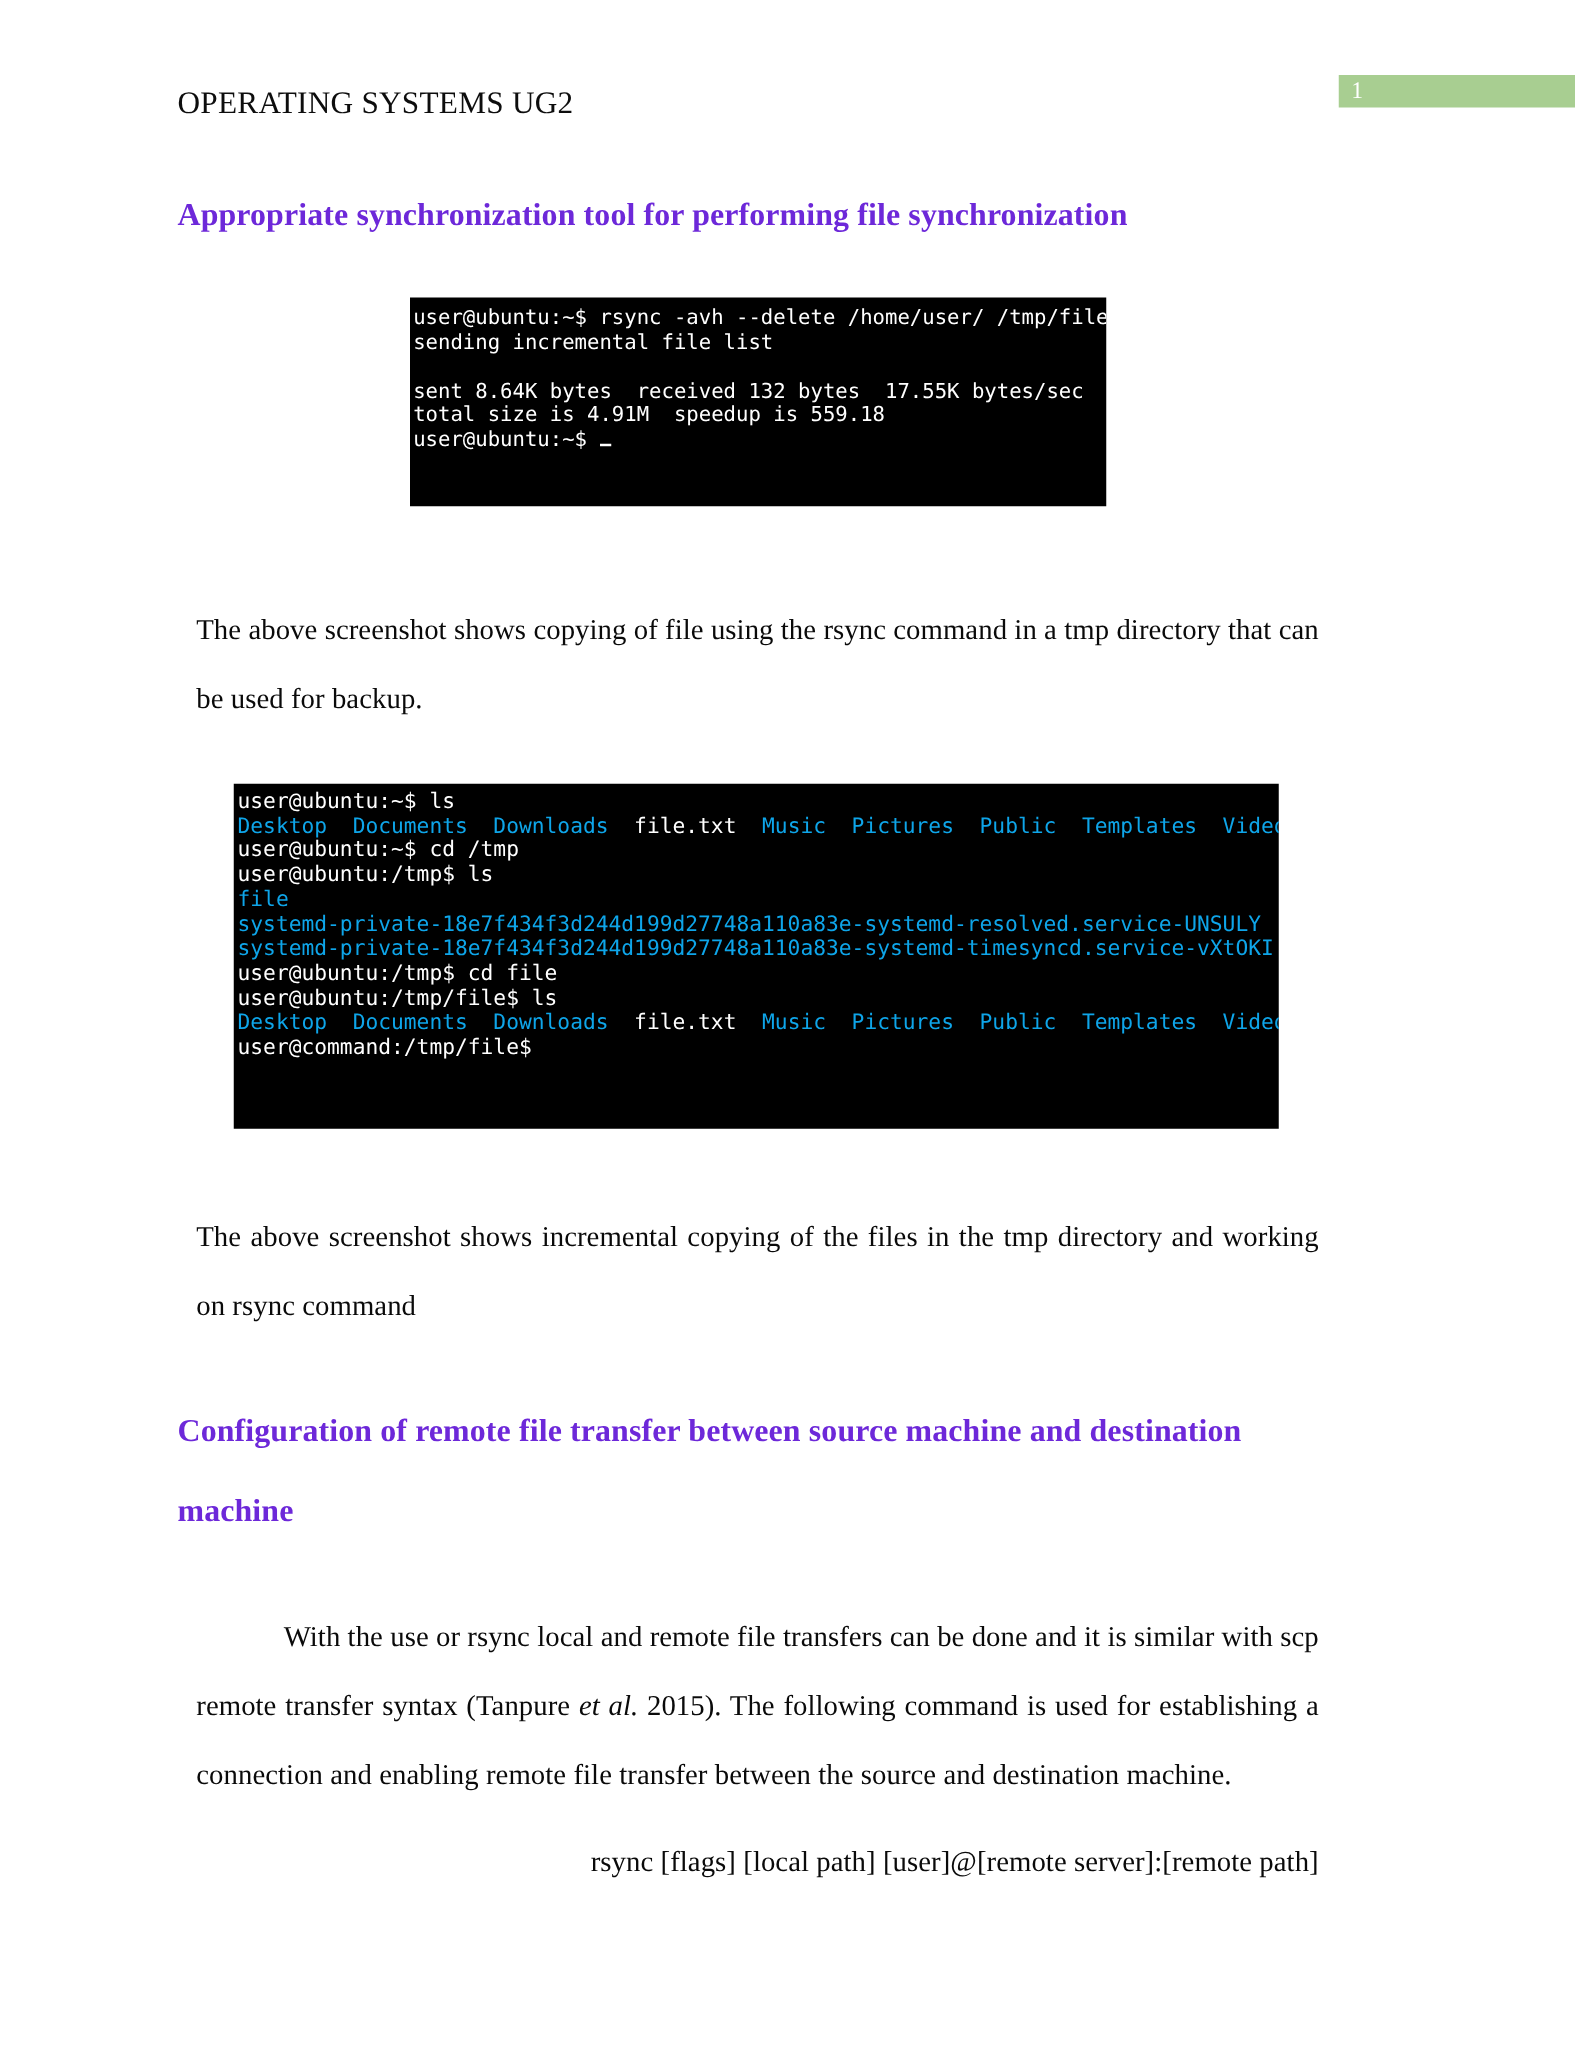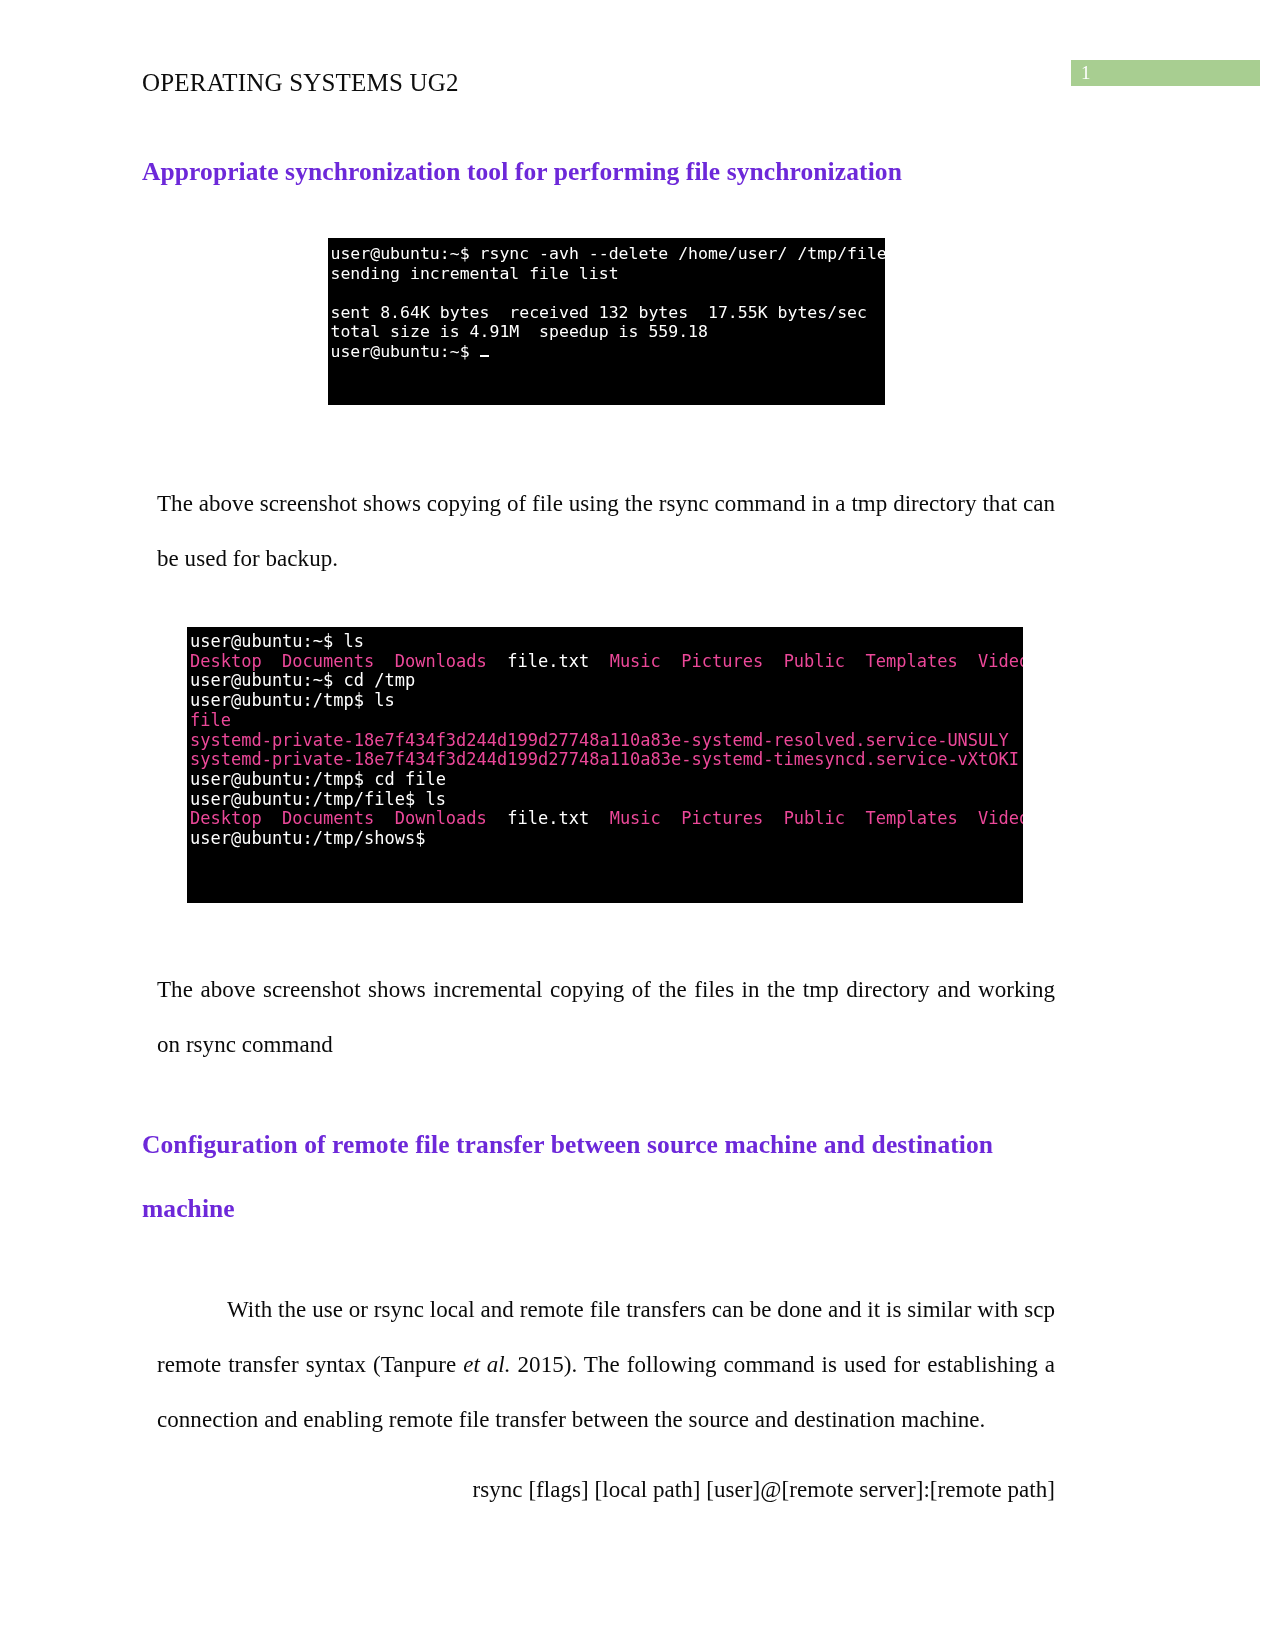--- a/index.html
+++ b/index.html
@@ -127,21 +127,21 @@
     line-height: 19.5px;
   }
   .term-2 {
     width: 836px;
     height: 276px;
     padding: 5px 0 0 3px;
     font-size: 17px;
     line-height: 19.7px;
   }
   .c-white { color: #ffffff; }
-  .c-blue  { color: #ec4899; }
+  .c-blue  { color: #0ea5e9; }
   .cursor-block {
     display: inline-block;
     width: 9px;
     border-bottom: 2px solid #ffffff;
     vertical-align: baseline;
   }
 
   .spacer-sm { height: 26px; }
   .spacer-md { height: 44px; }
   .spacer-lg { height: 56px; }
@@ -185,21 +185,21 @@
           <span class="line"><span class="c-white">user@ubuntu:~$ ls</span></span>
           <span class="line"><span class="c-blue">Desktop  Documents  Downloads</span><span class="c-white">  file.txt  </span><span class="c-blue">Music  Pictures  Public  Templates  Videos</span></span>
           <span class="line"><span class="c-white">user@ubuntu:~$ cd /tmp</span></span>
           <span class="line"><span class="c-white">user@ubuntu:/tmp$ ls</span></span>
           <span class="line"><span class="c-blue">file</span></span>
           <span class="line"><span class="c-blue">systemd-private-18e7f434f3d244d199d27748a110a83e-systemd-resolved.service-UNSULY</span></span>
           <span class="line"><span class="c-blue">systemd-private-18e7f434f3d244d199d27748a110a83e-systemd-timesyncd.service-vXtOKI</span></span>
           <span class="line"><span class="c-white">user@ubuntu:/tmp$ cd file</span></span>
           <span class="line"><span class="c-white">user@ubuntu:/tmp/file$ ls</span></span>
           <span class="line"><span class="c-blue">Desktop  Documents  Downloads</span><span class="c-white">  file.txt  </span><span class="c-blue">Music  Pictures  Public  Templates  Videos</span></span>
-          <span class="line"><span class="c-white">user@ubuntu:/tmp/shows$</span></span>
+          <span class="line"><span class="c-white">user@command:/tmp/file$</span></span>
         </div>
     </div>
 
     <div class="spacer-md"></div>
 
     <p class="body-text">The above screenshot shows incremental copying of the files in the tmp directory and working on rsync command</p>
 
     <div class="spacer-sm"></div>
 
     <h2 class="doc-heading spaced">Configuration of remote file transfer between source machine and destination machine</h2>

